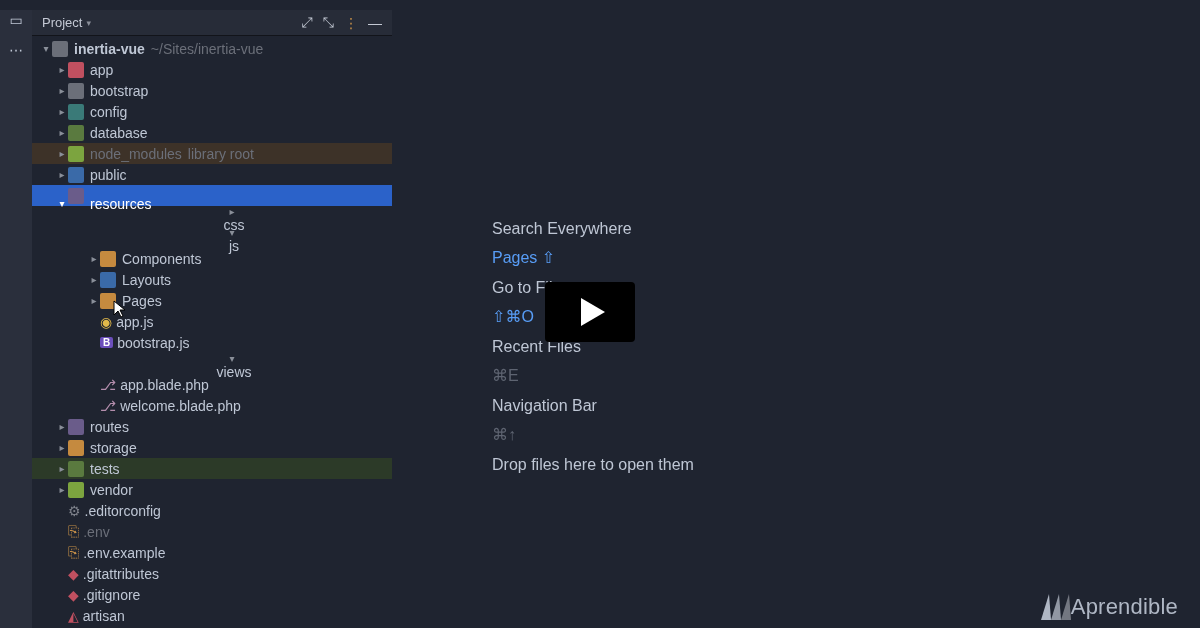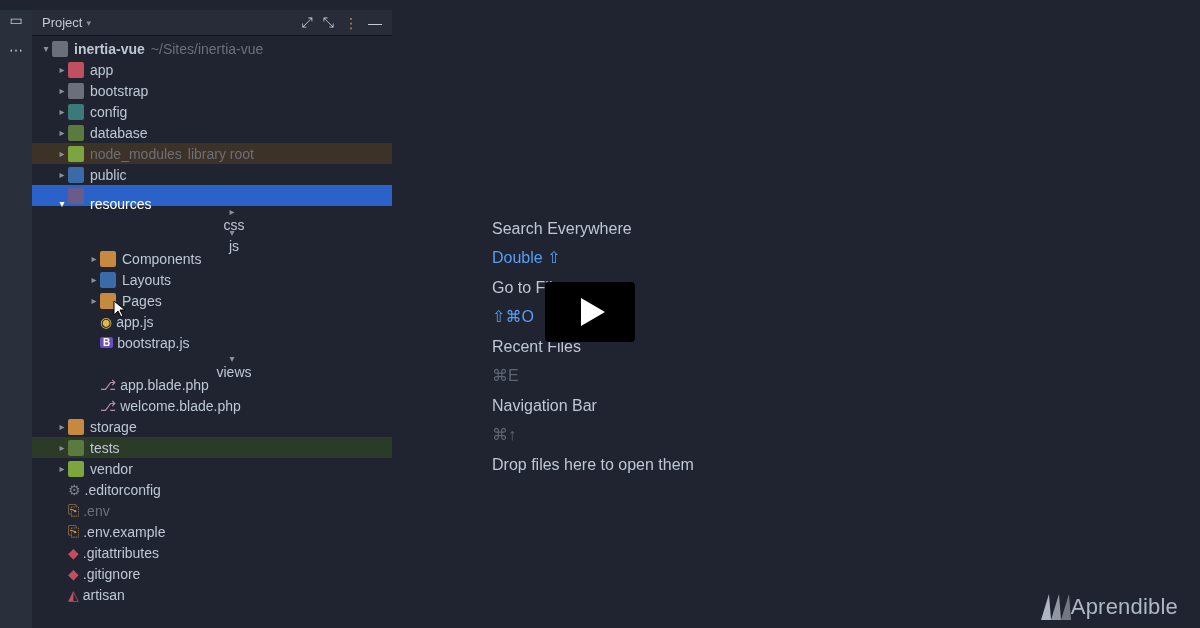--- a/index.html
+++ b/index.html
@@ -232,20 +232,25 @@
       <span class="f-php">⎇</span>
       <span class="label">app.blade.php</span>
     </div>
     <div class="row d3">
       <span class="chev none"></span>
       <span class="f-php">⎇</span>
       <span class="label">welcome.blade.php</span>
     </div>
     <div class="row d1">
       <span class="chev closed"></span>
+      <span class="icon folder violet"></span>
+      <span class="label">routes</span>
+    </div>
+    <div class="row d1">
+      <span class="chev closed"></span>
       <span class="icon folder orange"></span>
       <span class="label">storage</span>
     </div>
     <div class="row d1 hl-green">
       <span class="chev closed"></span>
       <span class="icon folder green"></span>
       <span class="label">tests</span>
     </div>
     <div class="row d1">
       <span class="chev closed"></span>
@@ -286,21 +291,21 @@
       <span class="chev none"></span>
 
     </div>
   </div>
 </div>
 
 <div class="main">
   <div class="shortcut-list">
     <div class="shortcut-line">
       <span>Search Everywhere</span>
-      <span class="shortcut-key">Double ⇧</span>
+      <span class="shortcut-key">Pages ⇧</span>
     </div>
     <div class="shortcut-line">
       <span>Go to File</span>
       <span class="shortcut-key">⇧⌘O</span>
     </div>
     <div class="shortcut-line">
       <span>Recent Files</span>
       <span class="shortcut-key dim2">⌘E</span>
     </div>
     <div class="shortcut-line">

